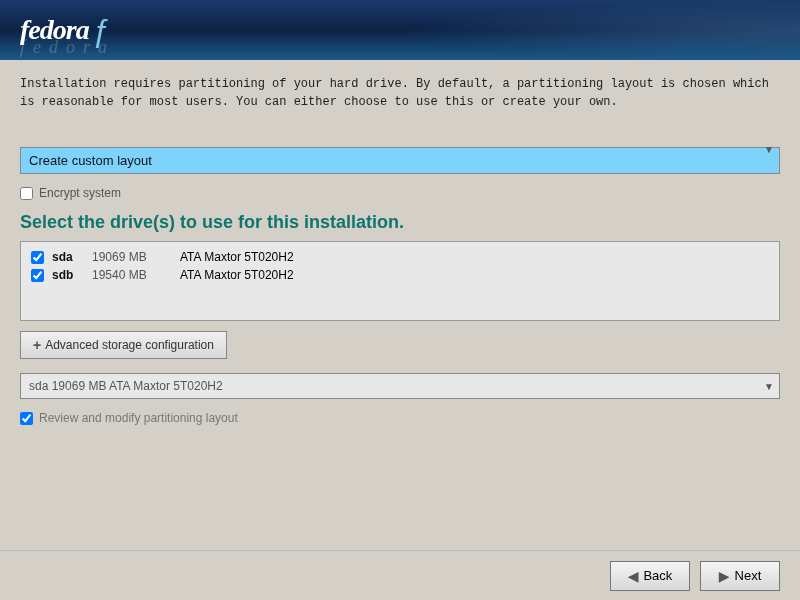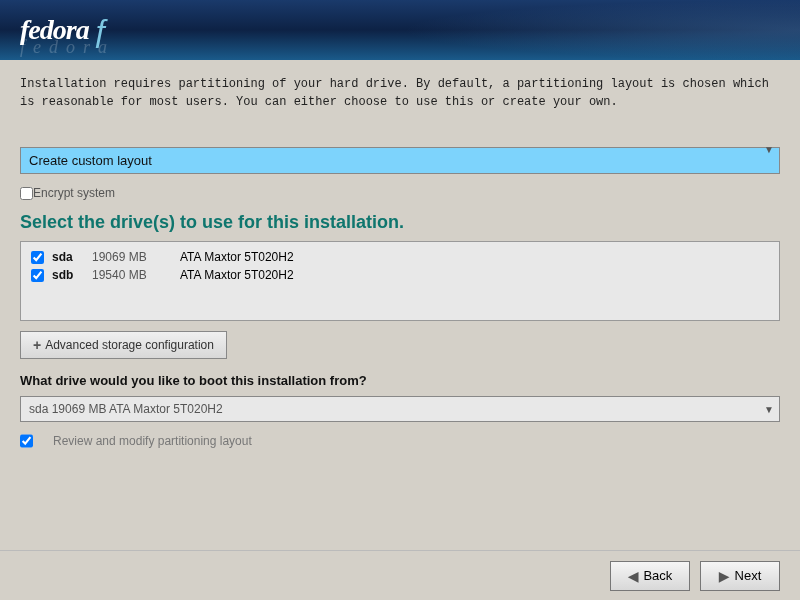--- a/index.html
+++ b/index.html
@@ -108,20 +108,21 @@
       transform: translateY(-50%);
       pointer-events: none;
       color: #555;
       font-size: 10px;
     }
 
     
     .checkbox-row {
       display: flex;
       align-items: flex-end;
+      gap: 6px;
       margin-bottom: 12px;
       color: #555;
       font-size: 12px;
     }
 
     .checkbox-row input[type=checkbox] {
       cursor: pointer;
     }
 
     
@@ -220,21 +221,22 @@
       top: 50%;
       transform: translateY(-50%);
       pointer-events: none;
       color: #555;
       font-size: 10px;
     }
 
     
     .review-row {
       display: flex;
-      gap: 20px;
+      align-items: center;
+      gap: 6px;
       color: #777;
       font-size: 12px;
     }
 
     .review-row input[type=checkbox] {
       cursor: pointer;
     }
 
     
     .footer {
@@ -320,21 +322,20 @@
       <span class="drive-size">19540 MB</span>
       <span class="drive-model">ATA Maxtor 5T020H2</span>
     </div>
   </div>
 
   <button class="advanced-btn">
     <span class="btn-plus">+</span>
     <span>Advanced storage configuration</span>
   </button>
 
-  <div class="boot-label">What drive would you like to boot this installation from?</div>
 
   <div class="boot-dropdown-container">
     <select class="boot-dropdown">
       <option>sda    19069 MB ATA Maxtor 5T020H2</option>
       <option>sdb    19540 MB ATA Maxtor 5T020H2</option>
     </select>
     <span class="boot-dropdown-arrow">▼</span>
   </div>
 
   <div class="review-row">

